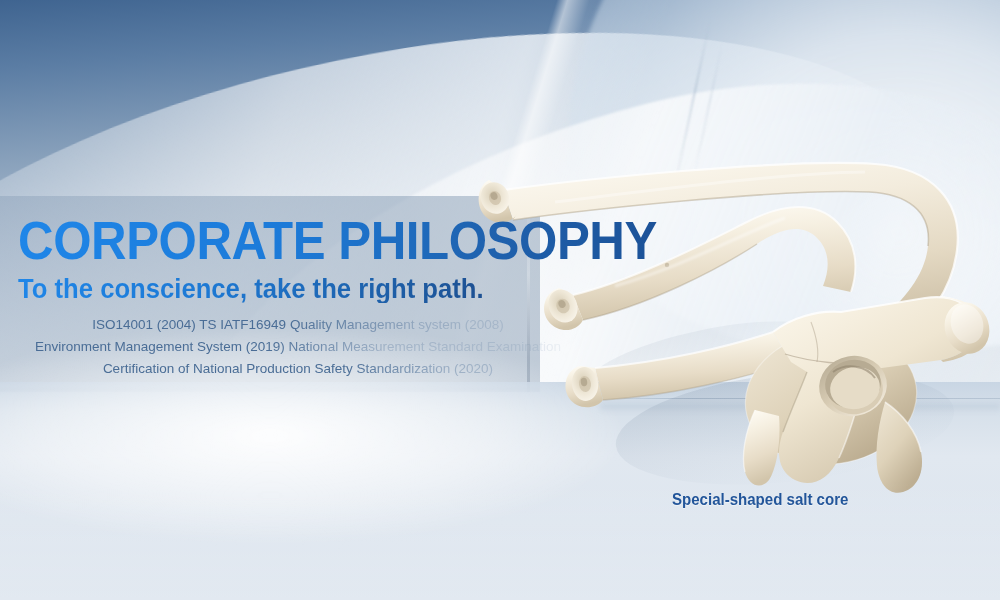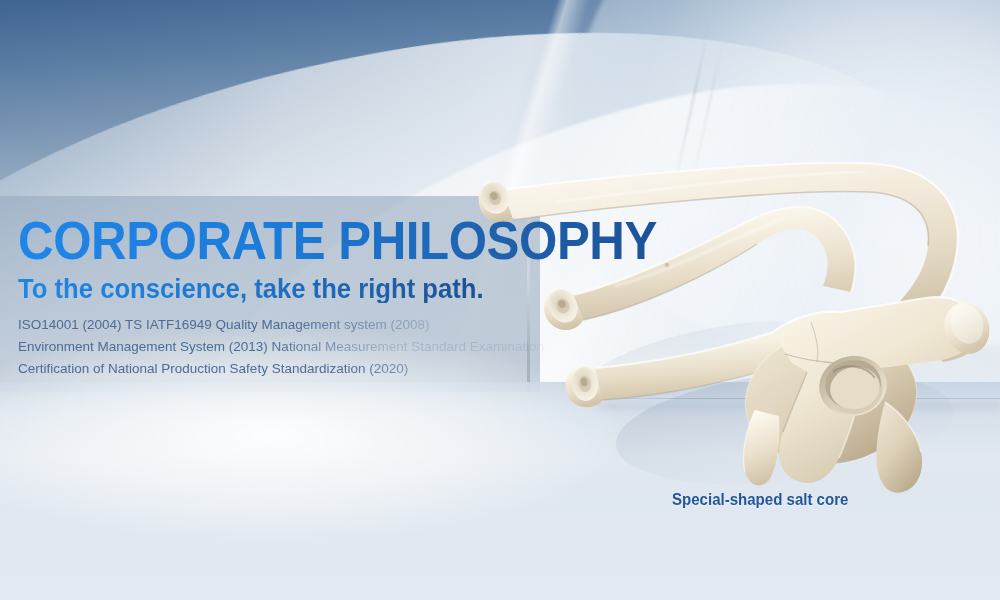--- a/index.html
+++ b/index.html
@@ -257,20 +257,21 @@
         rgba(0,0,0,1) 48%,
         rgba(0,0,0,0.34) 72%,
         rgba(0,0,0,0.14) 92%,
         rgba(0,0,0,0.06) 100%);
     mask-image: linear-gradient(90deg,
         rgba(0,0,0,1) 0%,
         rgba(0,0,0,1) 48%,
         rgba(0,0,0,0.34) 72%,
         rgba(0,0,0,0.14) 92%,
         rgba(0,0,0,0.06) 100%);
+    text-align: center;
   }
   .cert-line.l2 {
     -webkit-mask-image: linear-gradient(90deg,
         rgba(0,0,0,1) 0%,
         rgba(0,0,0,1) 44%,
         rgba(0,0,0,0.30) 66%,
         rgba(0,0,0,0.16) 88%,
         rgba(0,0,0,0.05) 100%);
     mask-image: linear-gradient(90deg,
         rgba(0,0,0,1) 0%,
@@ -475,20 +476,20 @@
       </g>
     </svg>
   </div>
 
   <div class="headline">CORPORATE PHILOSOPHY</div>
 
   <div class="subhead">To the conscience, take the right path.</div>
 
   <div class="certs">
     <div class="cert-line l1">ISO14001 (2004)  TS IATF16949 Quality Management system (2008)</div>
-    <div class="cert-line l2">Environment Management System (2013)    National Measurement Standard Examination</div>
+    <div class="cert-line l2">Environment Management System (2019)    National Measurement Standard Examination</div>
     <div class="cert-line l3">Certification of National Production Safety Standardization (2020)</div>
   </div>
 
   <div class="product-caption">Special-shaped salt core</div>
 
   <div class="bg-bottom"></div>
 </div>
 
 </body></html>

